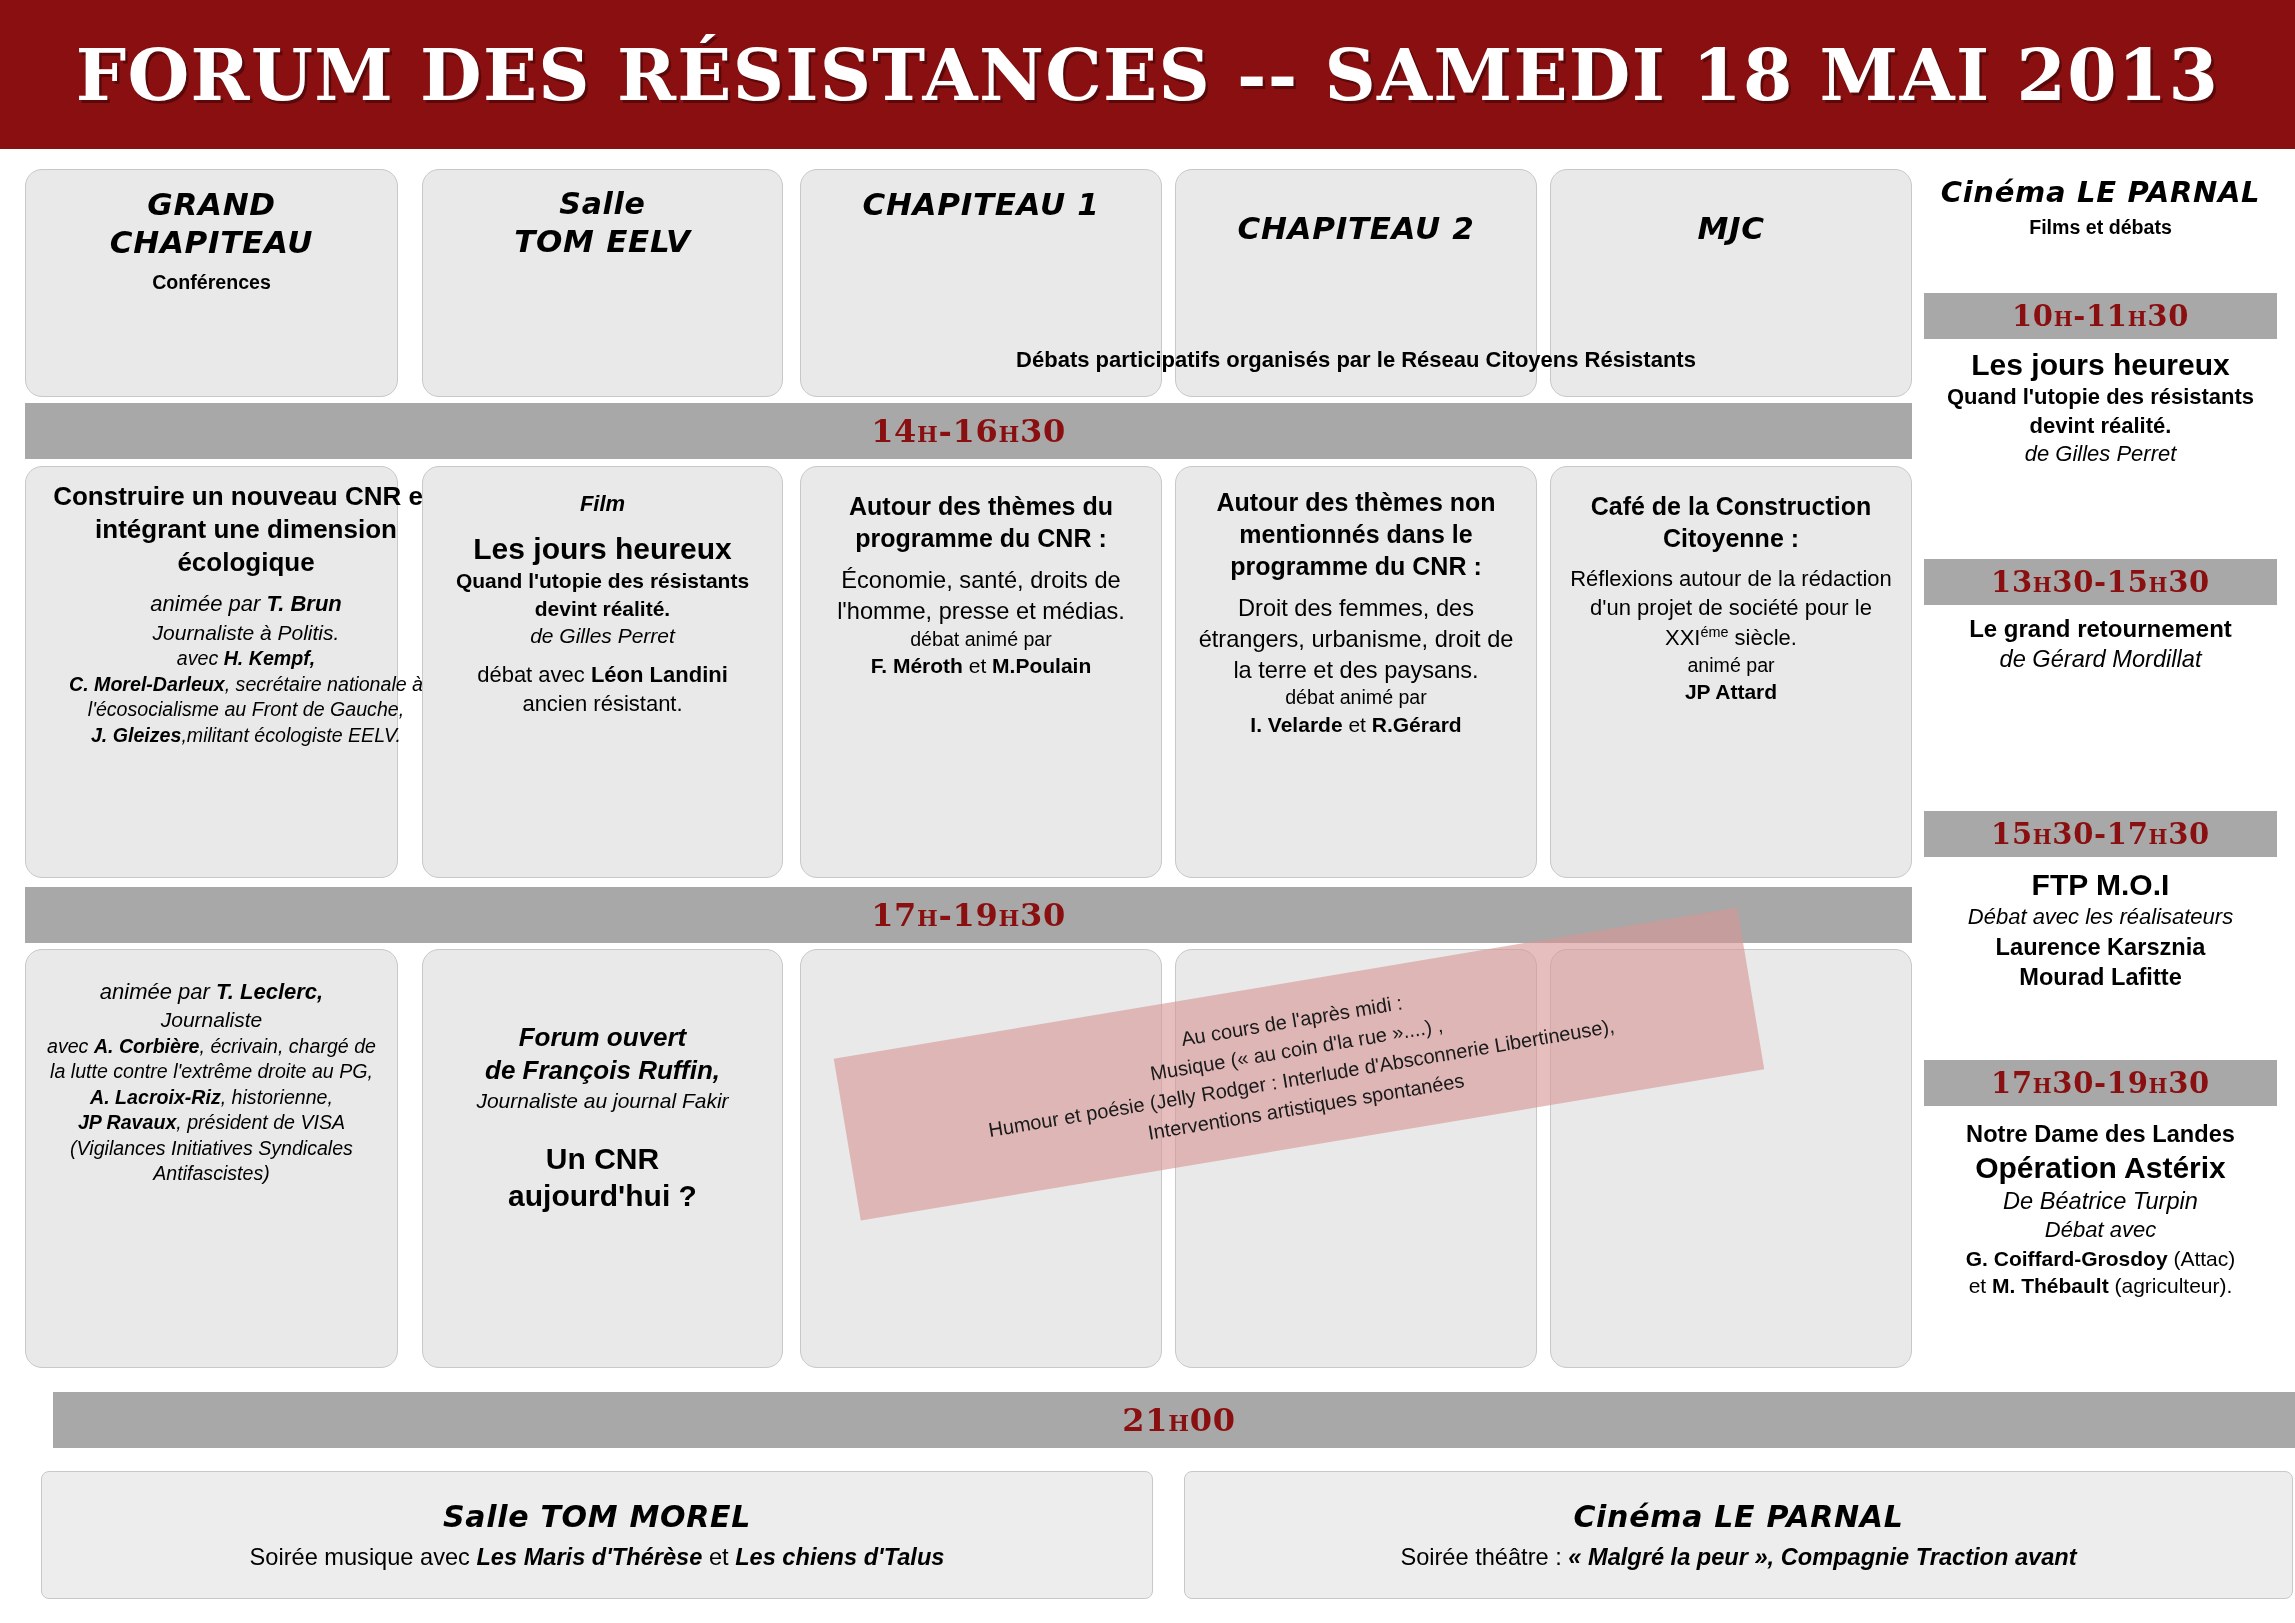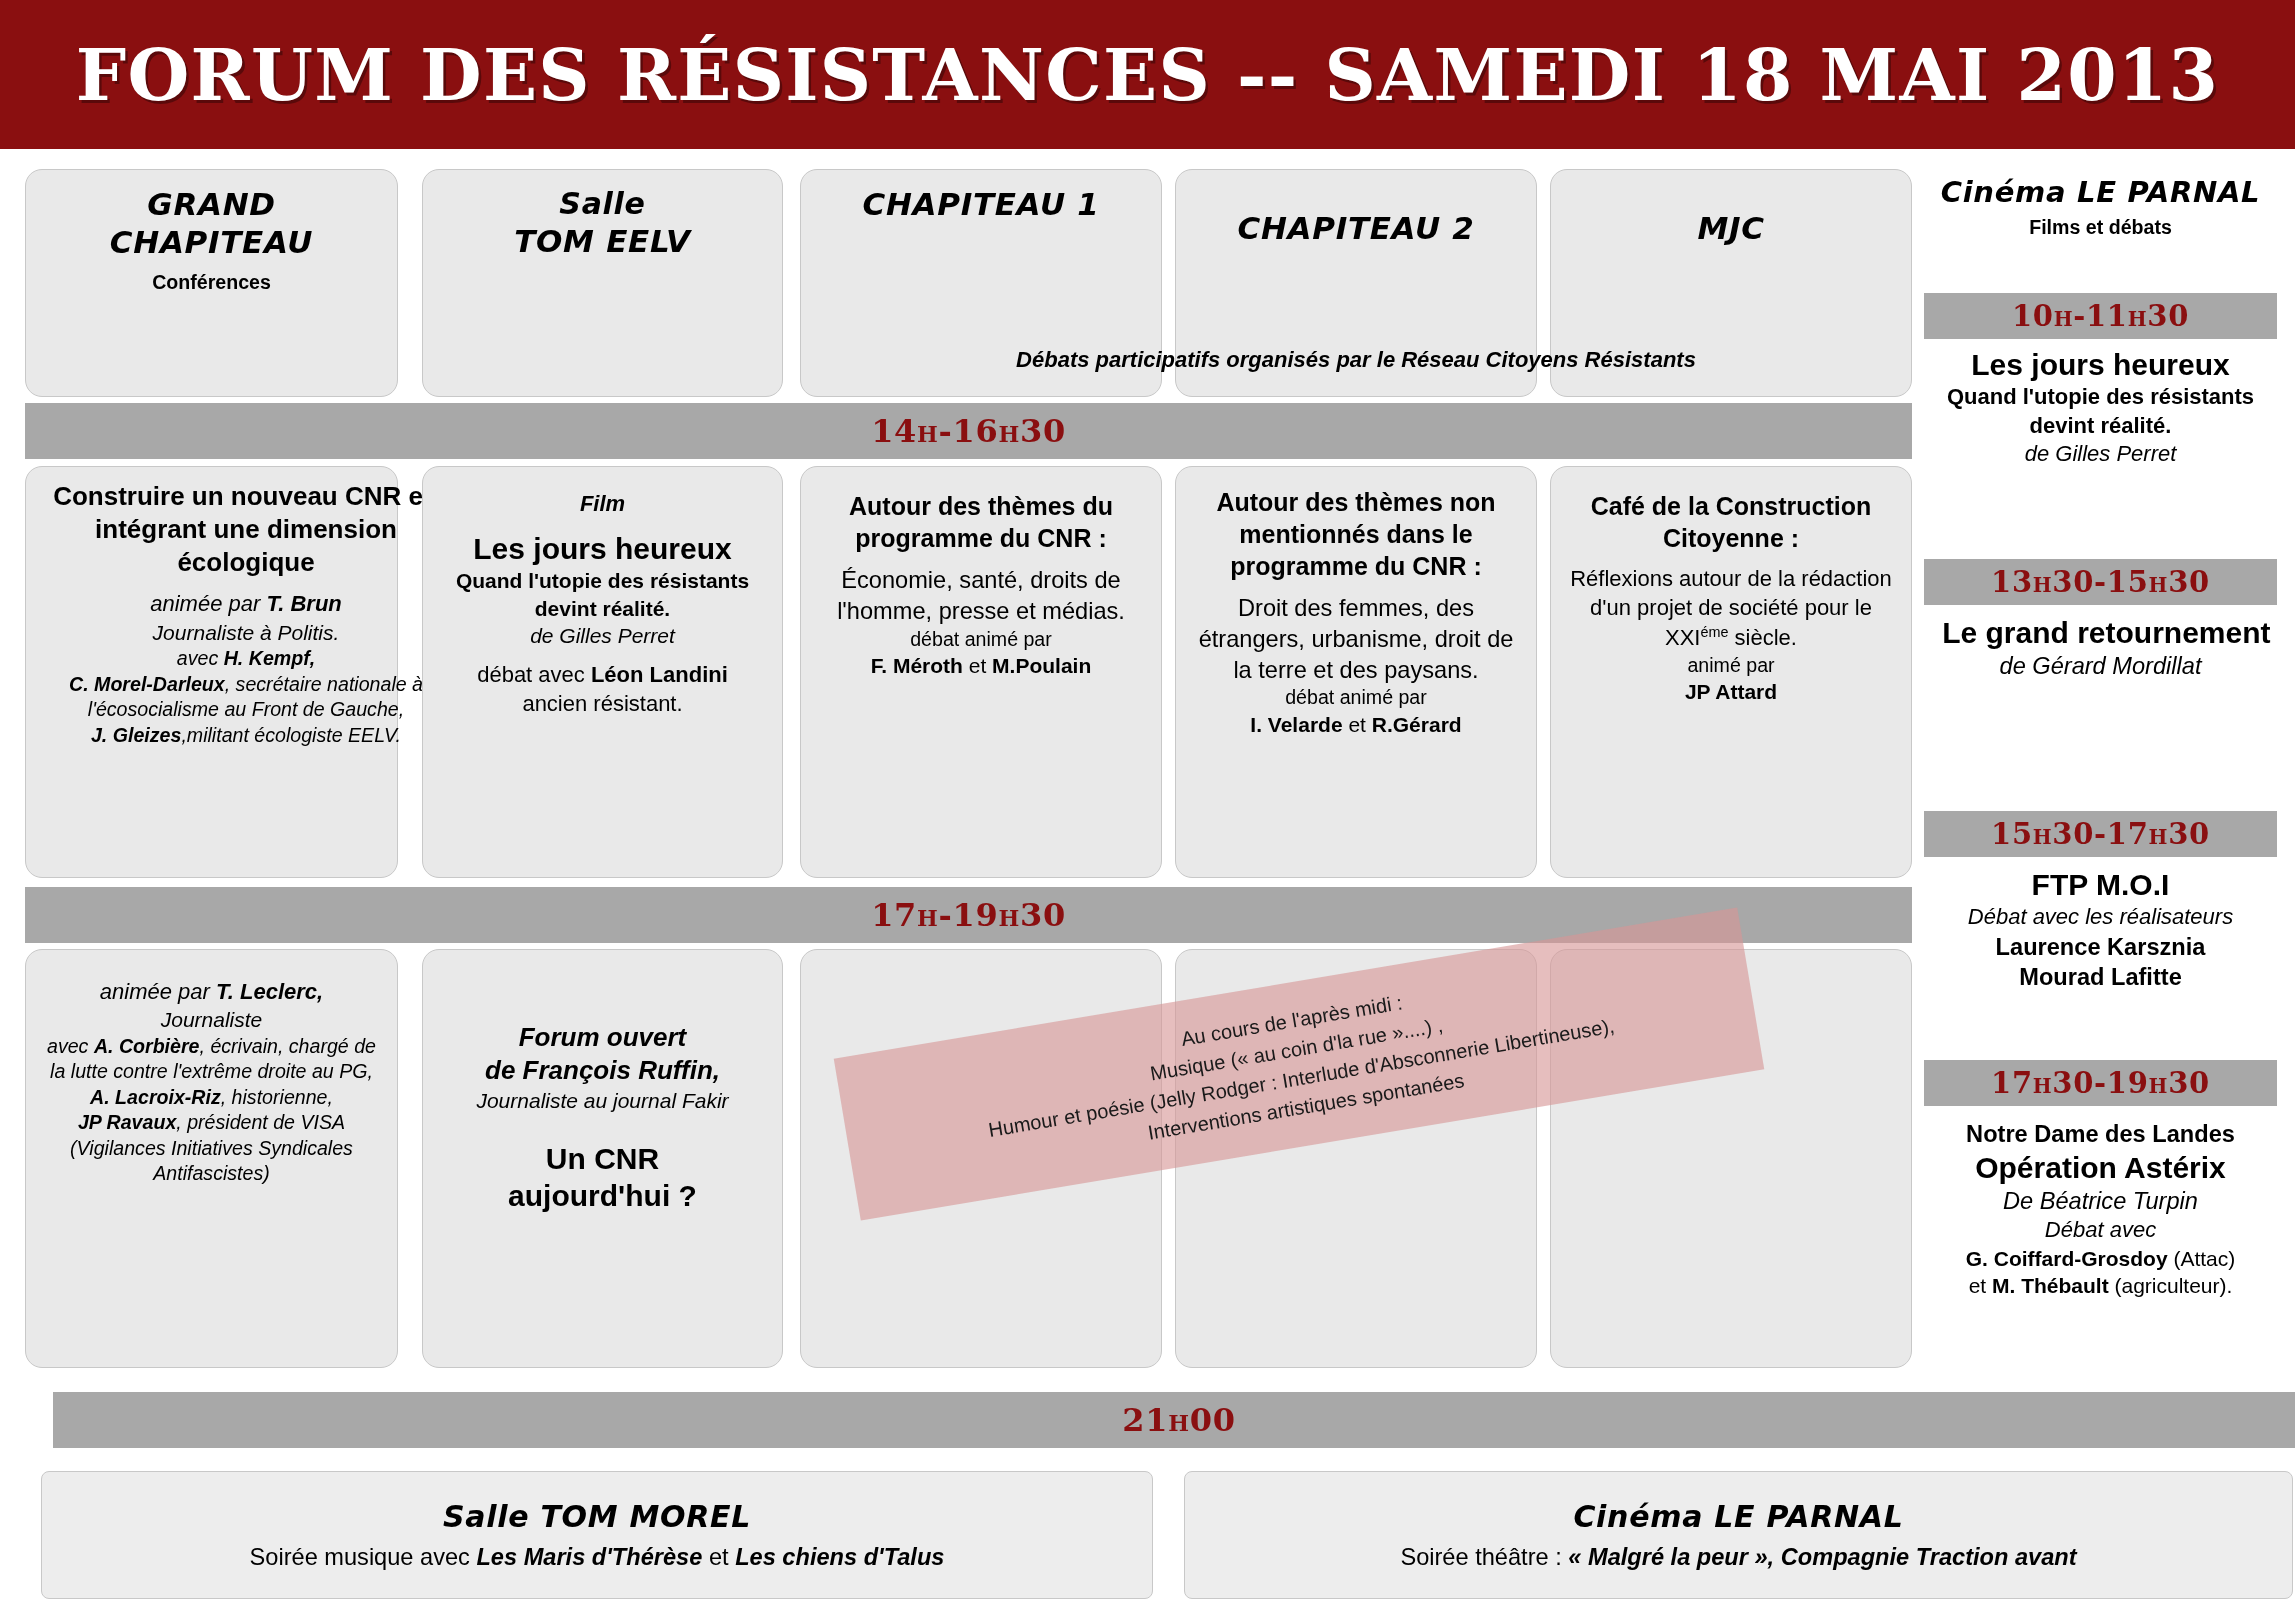--- a/index.html
+++ b/index.html
@@ -151,21 +151,21 @@
   <div class="col-head" style="left:1175px;top:169px;width:362px;height:228px;padding-top:41px;">
     <span class="head-main big">CHAPITEAU 2</span>
   </div>
 
   <div class="panel" style="position:absolute;left:1550px;top:169px;width:362px;height:228px;"></div>
   <div class="col-head" style="left:1550px;top:169px;width:362px;height:228px;padding-top:41px;">
     <span class="head-main big">MJC</span>
   </div>
 
   <div style="position:absolute;left:800px;top:347px;width:1112px;text-align:center;">
-    <span style="font-size:22px;font-weight:bold;font-style:italic;">Débats participatifs organisés par le Réseau Citoyens Résistants</span>
+    <span style="font-size:22px;font-weight:bold;">Débats participatifs organisés par le Réseau Citoyens Résistants</span>
   </div>
 
   <div style="position:absolute;left:1924px;top:175px;width:353px;text-align:center;">
     <div class="head-main" style="font-size:29px;">Cinéma LE PARNAL</div>
     <div class="head-sub" style="margin-top:5.2px;">Films et débats</div>
   </div>
 
   <div class="band" style="position:absolute;left:25px;top:403px;width:1887px;height:56px;">
     <span class="band-label">14h-16h30</span>
   </div>
@@ -263,21 +263,21 @@
   <div class="cine-block" style="left:1924px;top:347px;width:353px;">
     <span class="t b" style="font-size:30px;line-height:1.2;">Les jours heureux</span>
     <span class="t b s34">Quand l'utopie des résistants devint réalité.</span>
     <span class="t i s34">de Gilles Perret</span>
   </div>
 
   <div class="cine-band" style="left:1924px;top:559px;width:353px;height:46px;">
     <span>13h30-15h30</span>
   </div>
   <div class="cine-block" style="left:1924px;top:615px;width:353px;">
-    <span class="t b" style="font-size:30px;line-height:1.2;text-align:right;">Le grand retournement</span>
+    <span class="t b" style="font-size:24px;line-height:1.2;">Le grand retournement</span>
     <span class="t i s36">de Gérard Mordillat</span>
   </div>
 
   <div class="cine-band" style="left:1924px;top:811px;width:353px;height:46px;">
     <span>15h30-17h30</span>
   </div>
   <div class="cine-block" style="left:1924px;top:867px;width:353px;">
     <span class="t b" style="font-size:30px;line-height:1.2;">FTP M.O.I</span>
     <span class="t i s34">Débat avec les réalisateurs</span>
     <span class="t b s36">Laurence Karsznia</span>

